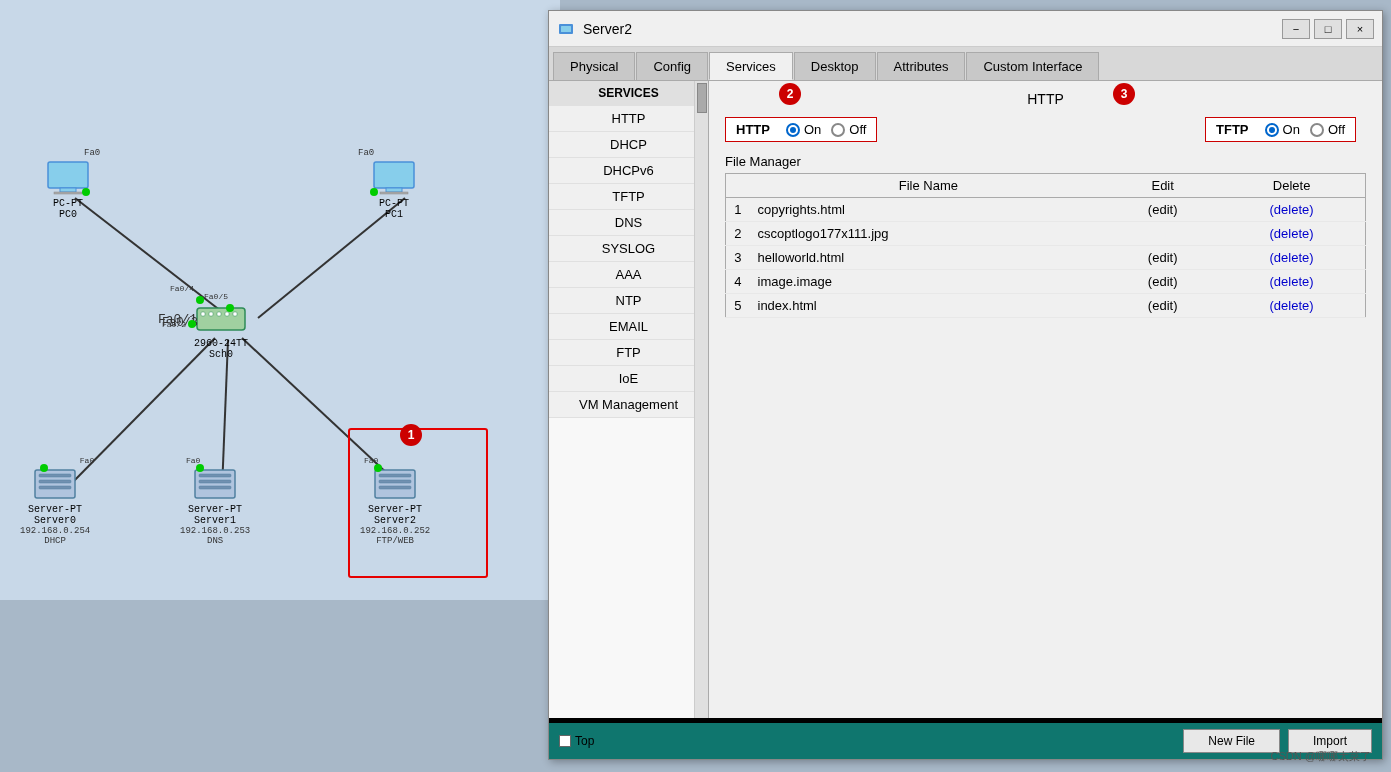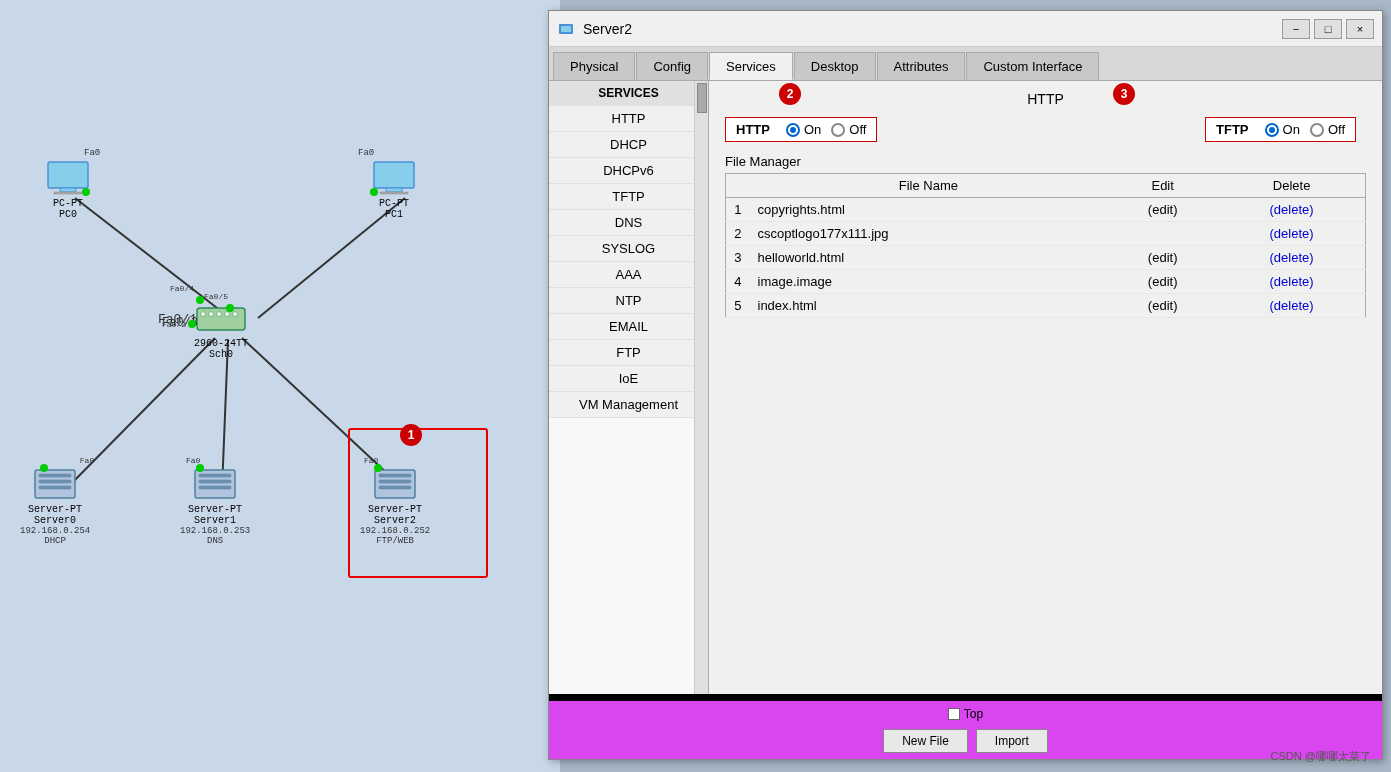--- a/index.html
+++ b/index.html
@@ -10,21 +10,21 @@
       height: 772px;
       overflow: hidden;
       position: relative;
     }
 
     
     .network-canvas {
       position: absolute;
       top: 0; left: 0;
       width: 560px;
-      height: 772px;
+      height: 600px;
       background: #c8d8e8;
     }
 
     
     .network-node {
       position: absolute;
       display: flex;
       flex-direction: column;
       align-items: center;
       font-size: 11px;
@@ -285,42 +285,41 @@
       text-align: center;
       color: #0000cc;
       cursor: pointer;
     }
 
     
     .bottom-bar {
       display: flex;
       align-items: center;
       padding: 6px 10px;
-      border-top: 7px solid #000000;
-      background: #d946ef;
+      border-top: 5px solid #000000;
+      background: #0f766e;
       gap: 8px;
-      flex-direction: column;
     }
     .bottom-bar-left {
       display: flex; align-items: center; gap: 6px; flex: 1;
     }
     .checkbox-item {
       display: flex; align-items: center; gap: 4px;
       font-size: 12px; font-family: Arial, sans-serif;
     }
     .checkbox-box {
       width: 12px; height: 12px;
       border: 1px solid #666;
       background: #fff;
     }
     .bottom-bar-right {
       display: flex; gap: 8px;
     }
     .btn-action {
-      padding: 4px 18px;
+      padding: 4px 24px;
       background: #e8e8e8;
       border: 1px solid #888;
       font-size: 12px;
       font-family: Arial, sans-serif;
       cursor: pointer;
     }
 
     
     .watermark {
       position: absolute;

